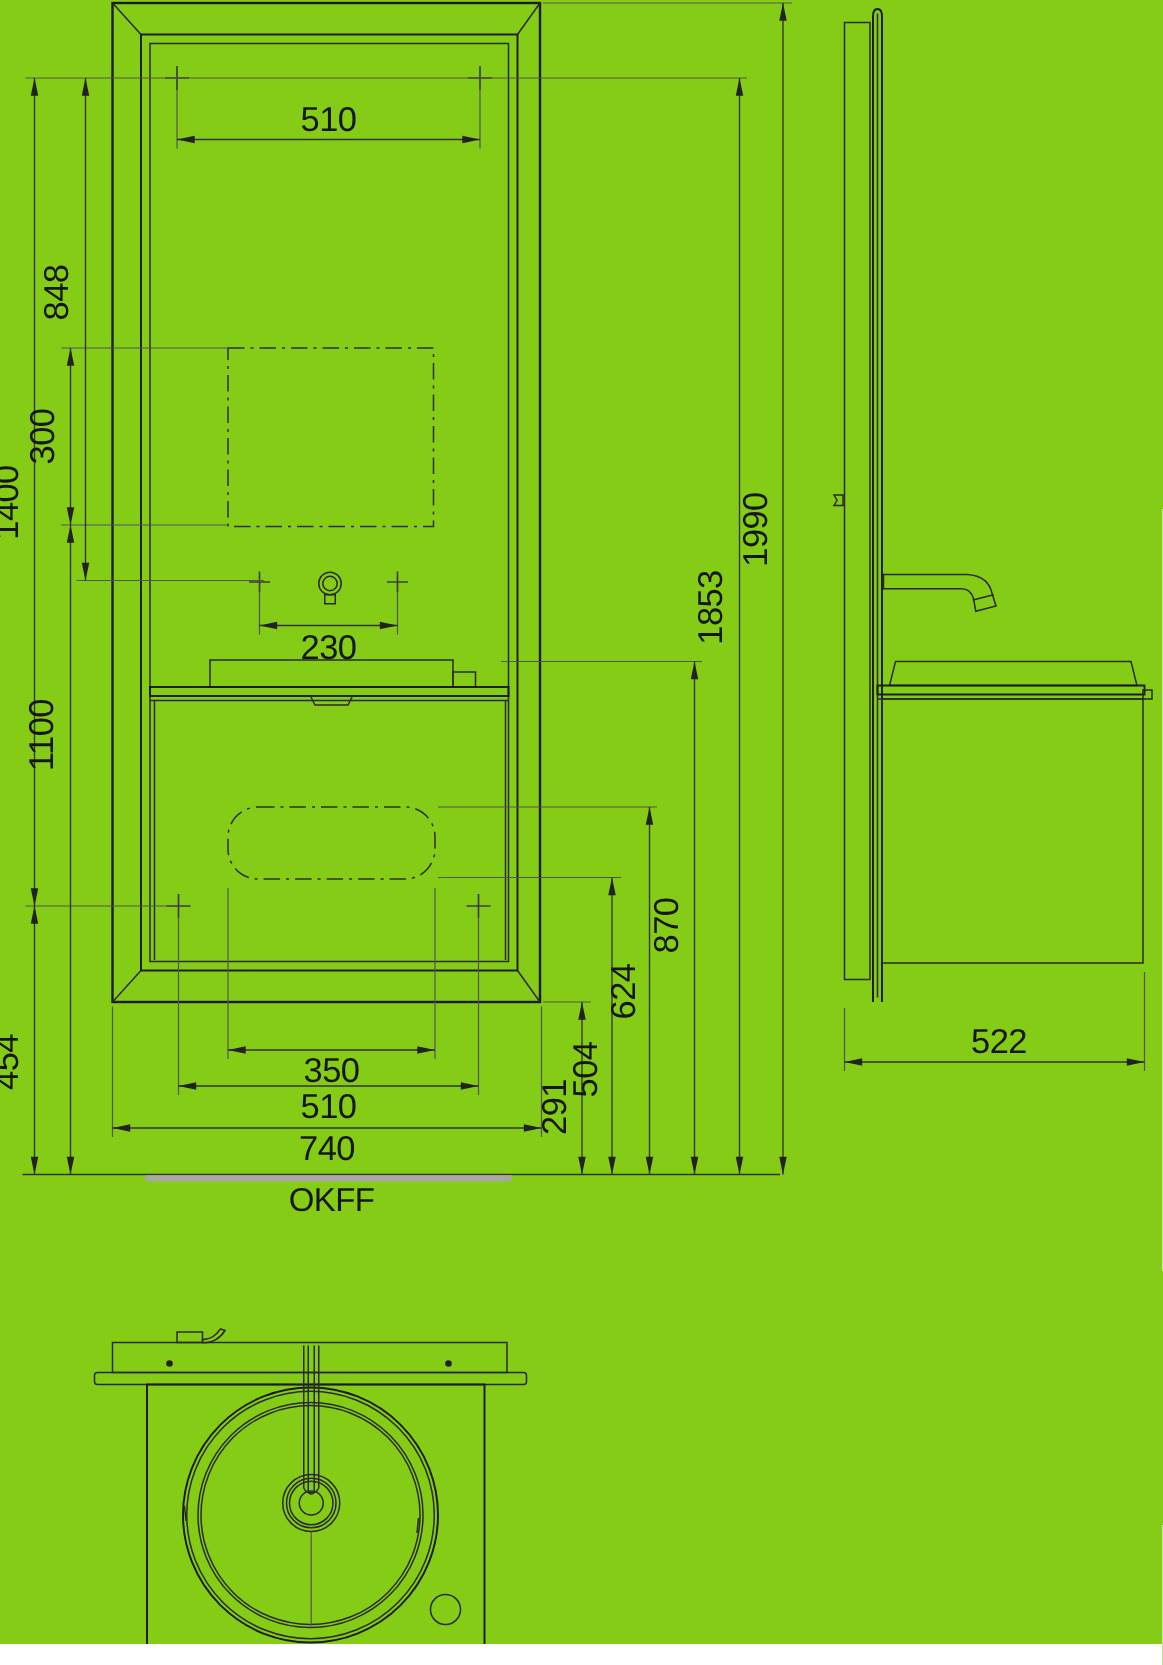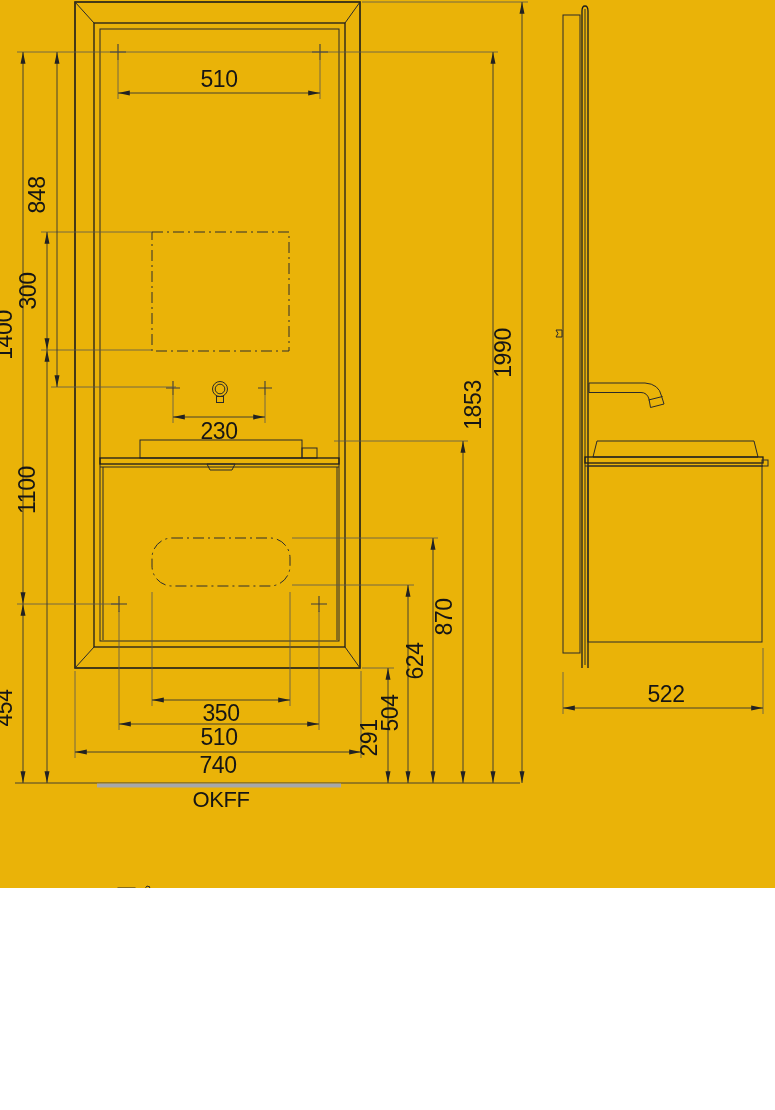--- a/index.html
+++ b/index.html
@@ -1,16 +1,16 @@
 <!DOCTYPE html>
 <html><head>
 <meta charset="utf-8">
 <style>
   html,body { margin:0; padding:0; background:#ffffff; }
-  .sheet { position:relative; width:775px; height:888px; background:#eab308; overflow:hidden; }
+  .sheet { position:relative; width:775px; height:1096px; background:#84cc16; overflow:hidden; }
   svg { display:block; }
   svg text {
     font-family:"Liberation Sans", sans-serif;
     fill:#161616;
     letter-spacing:-0.4px;
   }
   .dim-text { font-size:23px; }
   .label-text { font-size:22px; }
   .outline   { fill:none; stroke:#1c1c1c; stroke-width:1.6; stroke-linejoin:miter; }
   .outline2  { fill:none; stroke:#1c1c1c; stroke-width:1.3; }

